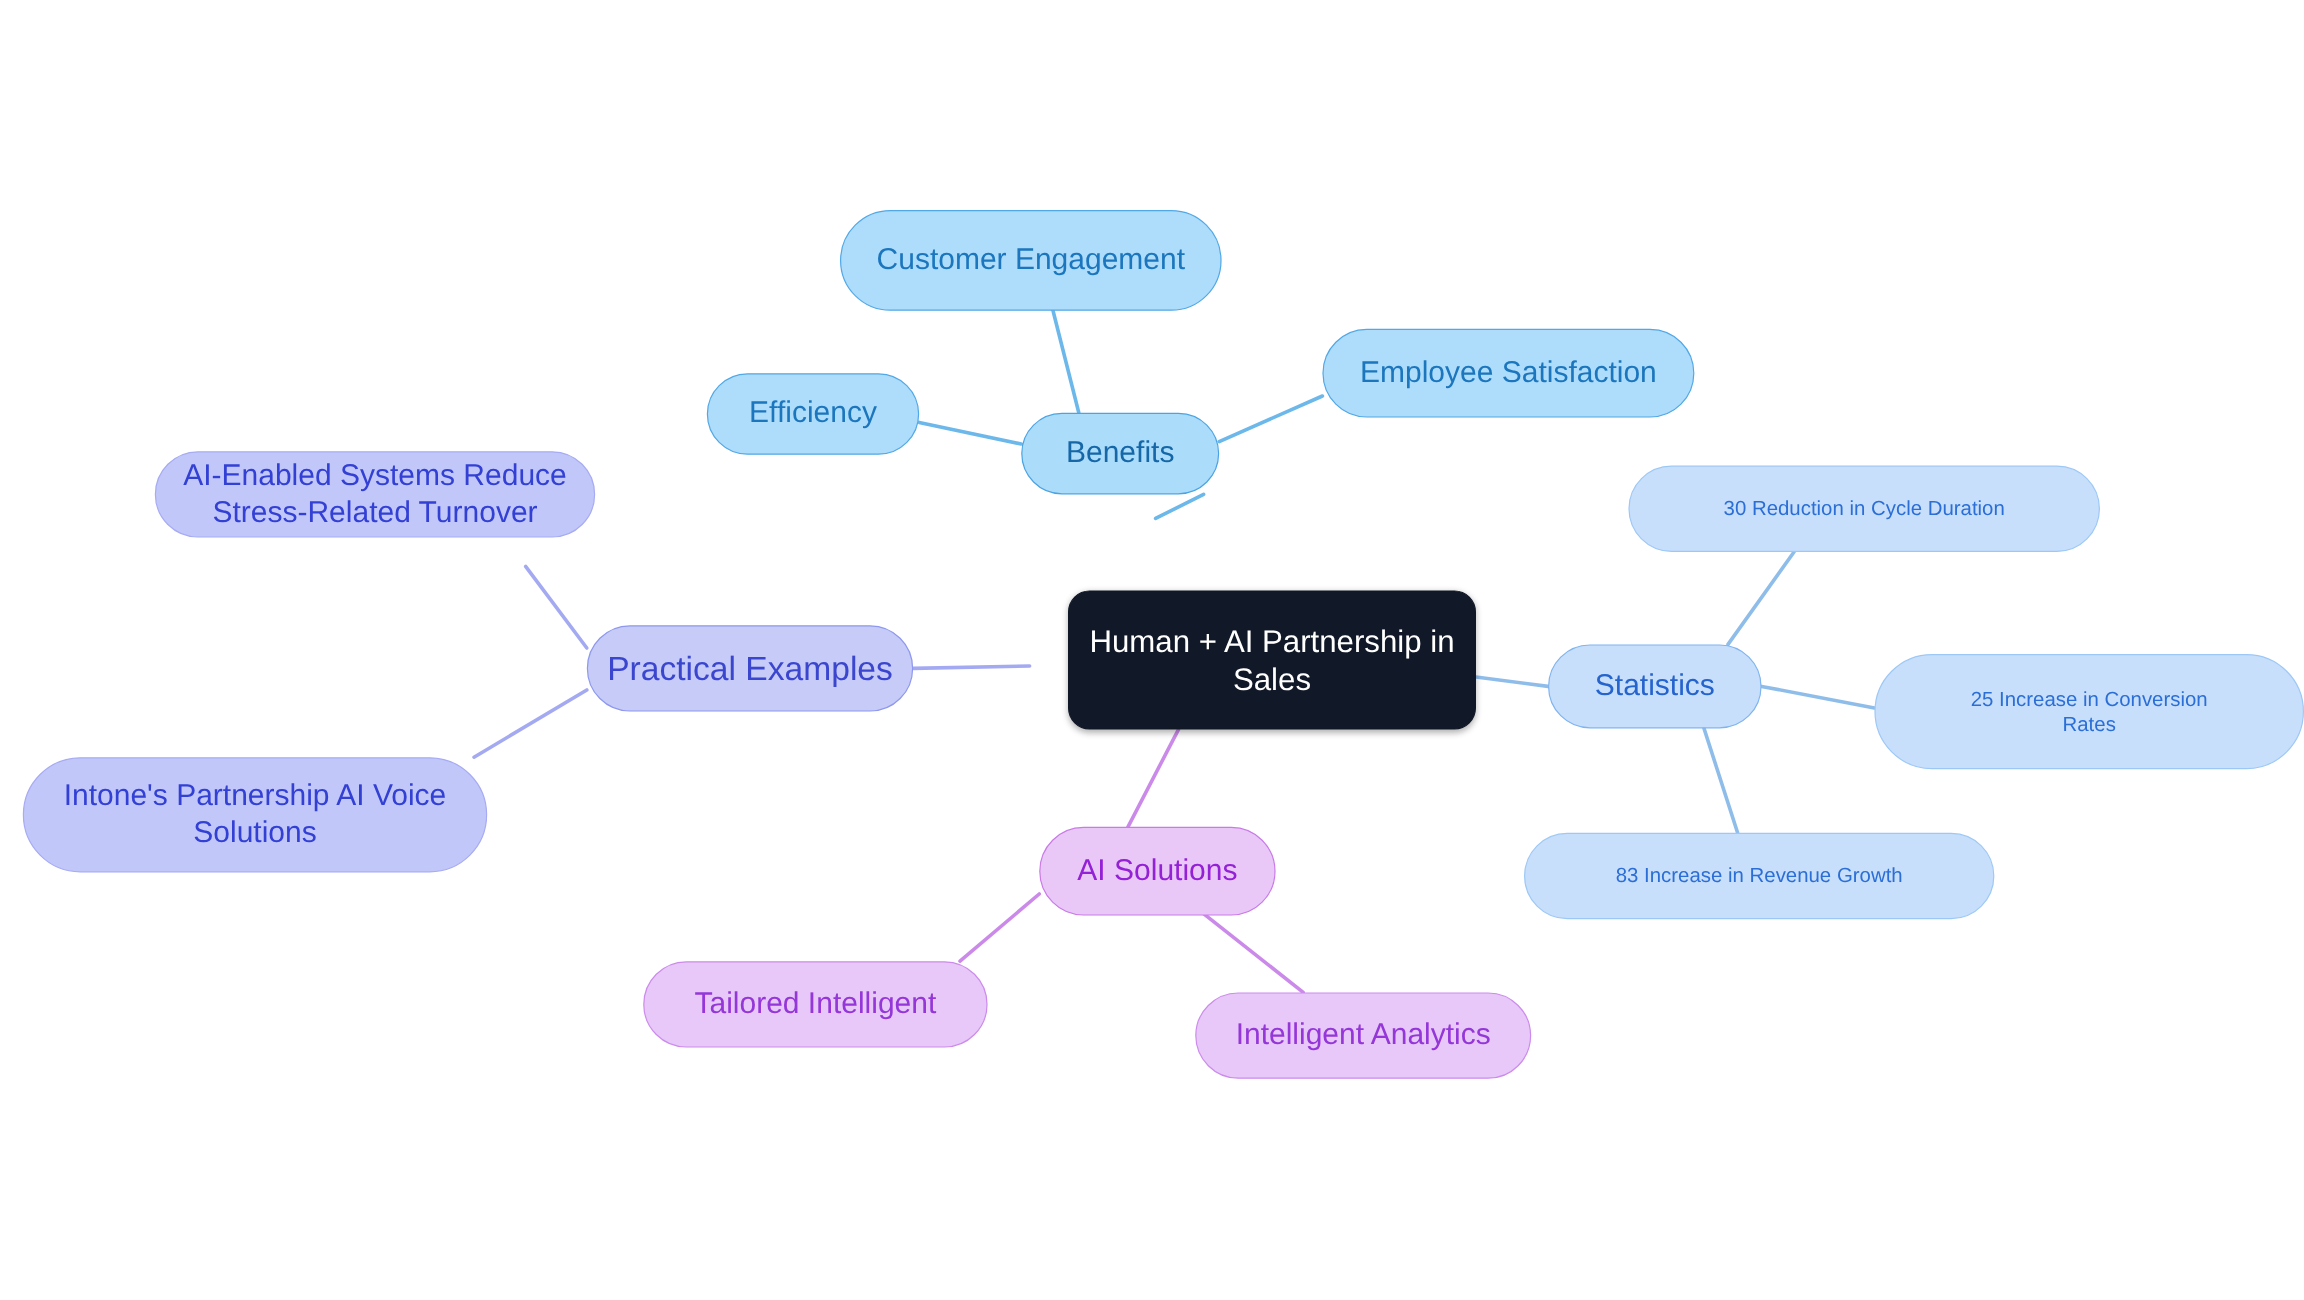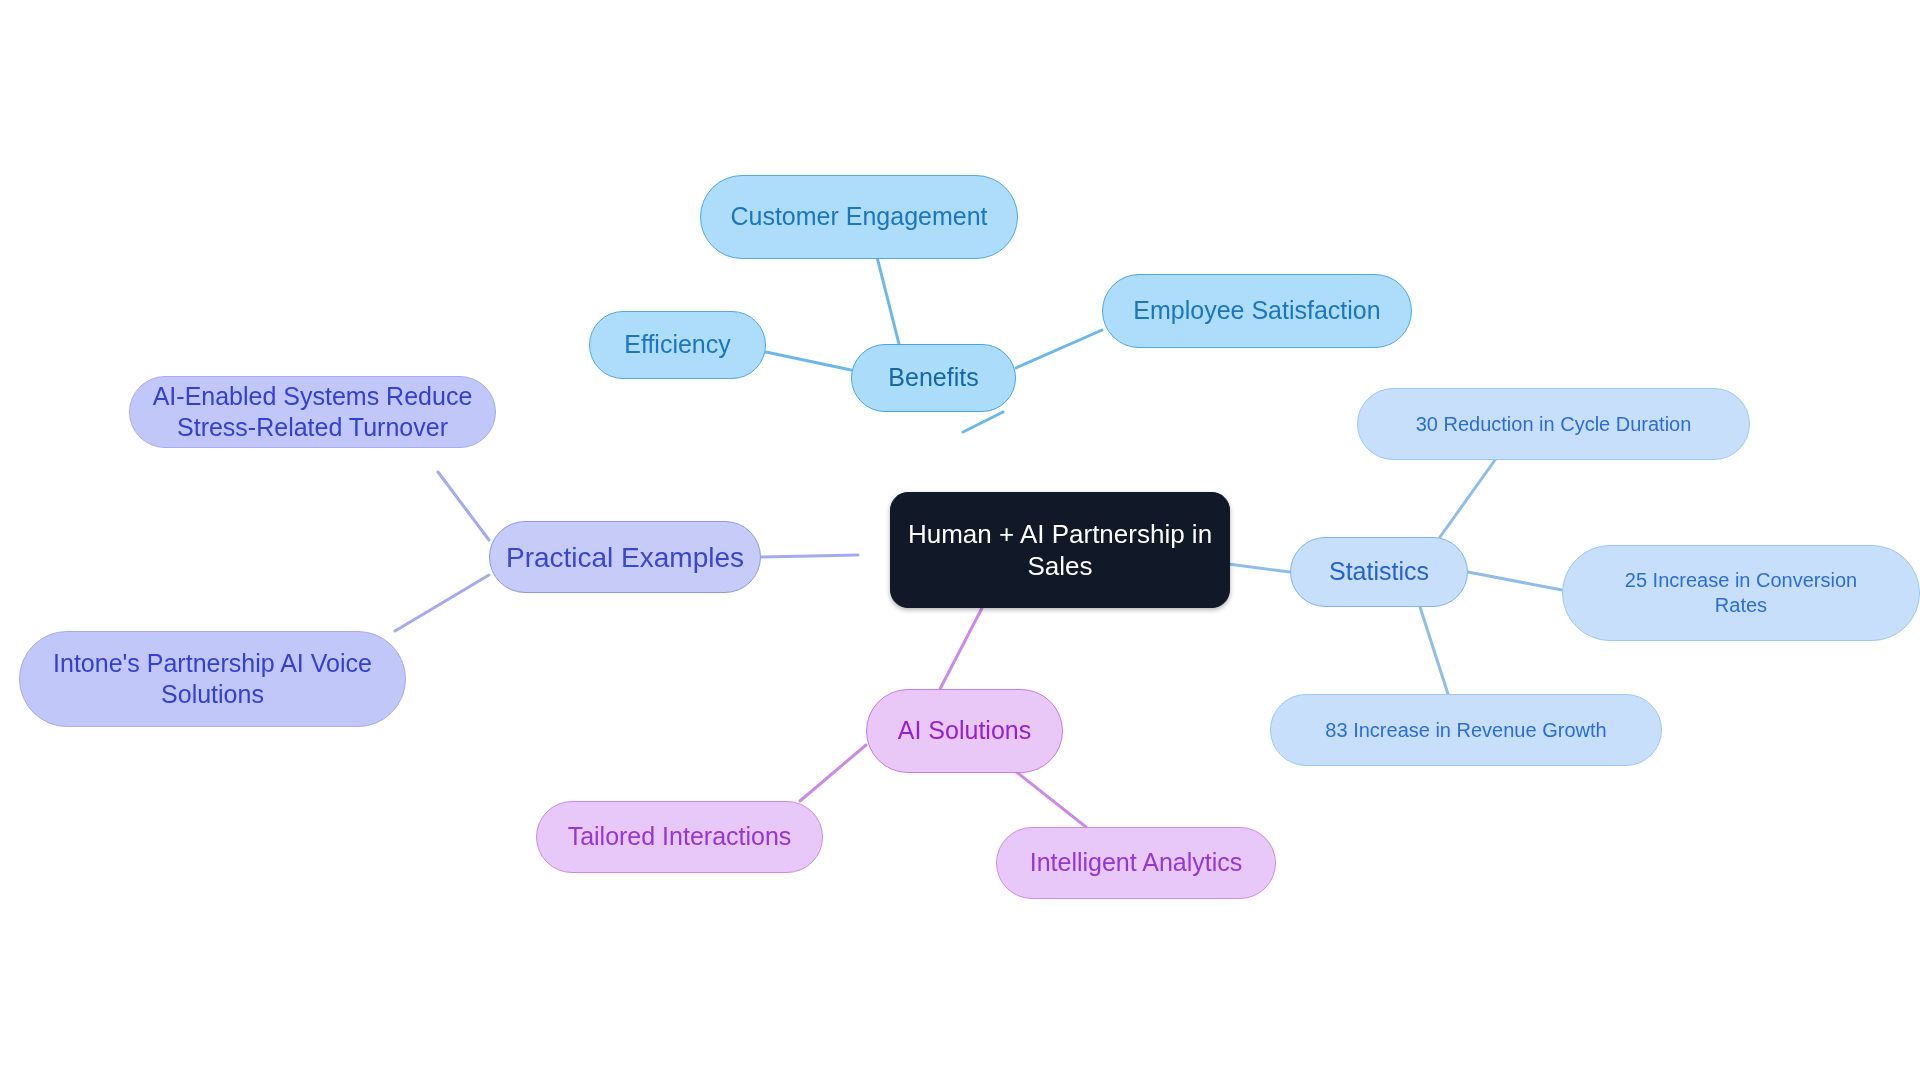--- a/index.html
+++ b/index.html
@@ -67,21 +67,21 @@
     border-color: #7fb4ef;
     color: #2563cd;
     border-radius: 999px;
     font-size: 25px;
   }
   .node-statistics-child {
     background: #c8dffc;
     border-color: #9dc8f6;
     color: #2a6ed6;
     border-radius: 999px;
-    font-size: 20px;
+    font-size: 17px;
   }
   .node-examples {
     background: #c6cbf8;
     border-color: #8e98ee;
     color: #3b46cf;
     border-radius: 999px;
     font-size: 28px;
   }
   .node-examples-child {
     background: #c2c7fa;
@@ -130,22 +130,22 @@
 Sales</div>
       <div class="node node-benefits" style="left: 851px; top: 344px; width: 165px; height: 68px;">Benefits</div>
       <div class="node node-benefits-child" style="left: 700px; top: 175px; width: 318px; height: 84px;">Customer Engagement</div>
       <div class="node node-benefits-child" style="left: 589px; top: 311px; width: 177px; height: 68px;">Efficiency</div>
       <div class="node node-benefits-child" style="left: 1102px; top: 274px; width: 310px; height: 74px;">Employee Satisfaction</div>
       <div class="node node-statistics" style="left: 1290px; top: 537px; width: 178px; height: 70px;">Statistics</div>
       <div class="node node-statistics-child" style="left: 1357px; top: 388px; width: 393px; height: 72px;">30 Reduction in Cycle Duration</div>
       <div class="node node-statistics-child" style="left: 1562px; top: 545px; width: 358px; height: 96px;">25 Increase in Conversion
 Rates</div>
       <div class="node node-statistics-child" style="left: 1270px; top: 694px; width: 392px; height: 72px;">83 Increase in Revenue Growth</div>
-      <div class="node node-solutions" style="left: 866px; top: 689px; width: 197px; height: 84px;">AI Solutions</div>
-      <div class="node node-solutions-child" style="left: 536px; top: 801px; width: 287px; height: 72px;">Tailored Interactions</div>
+      <div class="node node-solutions" style="left: 866px; top: 689px; width: 197px; height: 74px;">AI Solutions</div>
+      <div class="node node-solutions-child" style="left: 536px; top: 801px; width: 287px; height: 72px;">Tailored Intelligent</div>
       <div class="node node-solutions-child" style="left: 996px; top: 827px; width: 280px; height: 72px;">Intelligent Analytics</div>
       <div class="node node-examples" style="left: 489px; top: 521px; width: 272px; height: 72px;">Practical Examples</div>
       <div class="node node-examples-child" style="left: 129px; top: 376px; width: 367px; height: 72px;">AI-Enabled Systems Reduce
 Stress-Related Turnover</div>
       <div class="node node-examples-child" style="left: 19px; top: 631px; width: 387px; height: 96px;">Intone's Partnership AI Voice
 Solutions</div>
     </div>
 </div>
 
 </body></html>

